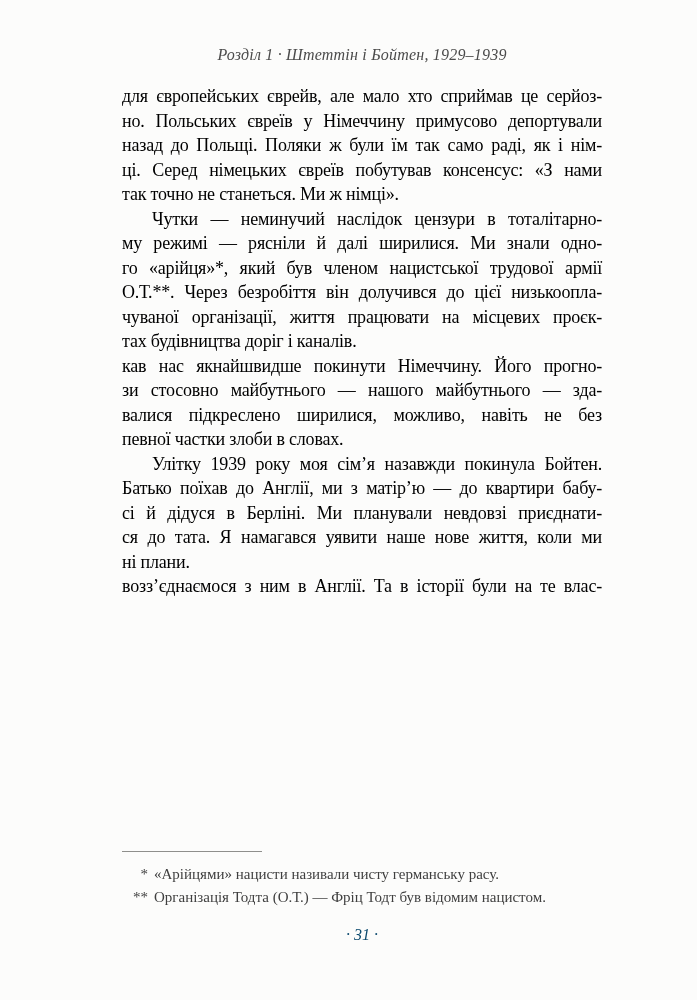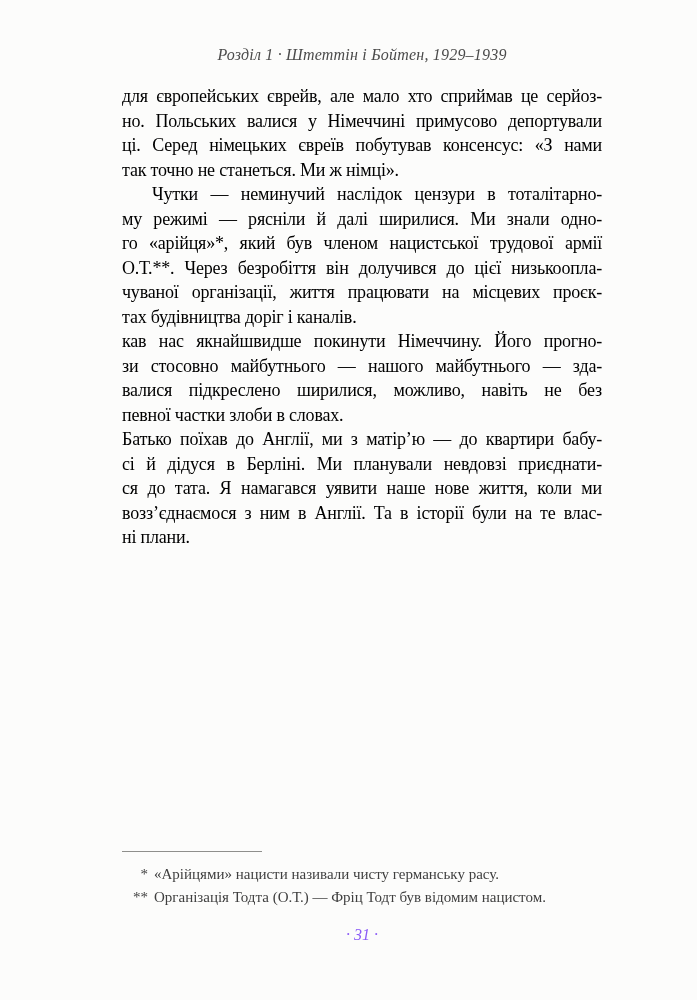--- a/index.html
+++ b/index.html
@@ -77,35 +77,36 @@
   }
   .fn-text { flex: 1 1 auto; }
   .page-number {
     position: absolute;
     top: 926px;
     left: 122px;
     width: 480px;
     text-align: center;
     font-style: italic;
     font-size: 16px;
-    color: #8b5cf6;
+    color: #0c4a6e;
   }
 </style>
 </head>
 <body>
 
 <div class="page">
 
   <div class="running-head">Розділ 1 · Штеттін і Бойтен, 1929–1939</div>
 
   <div class="body-text">
 
     <div class="para">
       <div class="ln">для європейських єврейв, але мало хто сприймав це серйоз-</div>
-      <div class="ln">но. Польських валися у Німеччині примусово депортували</div>
+      <div class="ln">но. Польських євреїв у Німеччину примусово депортували</div>
+      <div class="ln">назад до Польщі. Поляки ж були їм так само раді, як і нім-</div>
       <div class="ln">ці. Серед німецьких євреїв побутував консенсус: «З нами</div>
       <div class="ln last">так точно не станеться. Ми ж німці».</div>
     </div>
 
     <div class="para">
       <div class="ln indent">Чутки — неминучий наслідок цензури в тоталітарно-</div>
       <div class="ln">му режимі — рясніли й далі ширилися. Ми знали одно-</div>
       <div class="ln">го «арійця»*, який був членом нацистської трудової армії</div>
       <div class="ln">О.Т.**. Через безробіття він долучився до цієї низькоопла-</div>
       <div class="ln">чуваної організації, життя працювати на місцевих проєк-</div>
@@ -113,25 +114,26 @@
     </div>
 
     <div class="para">
       <div class="ln">кав нас якнайшвидше покинути Німеччину. Його прогно-</div>
       <div class="ln">зи стосовно майбутнього — нашого майбутнього — зда-</div>
       <div class="ln">валися підкреслено ширилися, можливо, навіть не без</div>
       <div class="ln last">певної частки злоби в словах.</div>
     </div>
 
     <div class="para">
+      <div class="ln indent">Улітку 1939 року моя сім’я назавжди покинула Бойтен.</div>
       <div class="ln">Батько поїхав до Англії, ми з матір’ю — до квартири бабу-</div>
       <div class="ln">сі й дідуся в Берліні. Ми планували невдовзі приєднати-</div>
       <div class="ln">ся до тата. Я намагався уявити наше нове життя, коли ми</div>
+      <div class="ln last">ні плани.</div>
       <div class="ln">возз’єднаємося з ним в Англії. Та в історії були на те влас-</div>
-      <div class="ln last">ні плани.</div>
     </div>
 
   </div>
 
   <div class="footnotes">
     <div class="fn-rule"></div>
     <div class="fn">
       <span class="fn-marker">*</span>
       <span class="fn-text">«Арійцями» нацисти називали чисту германську расу.</span>
     </div>

